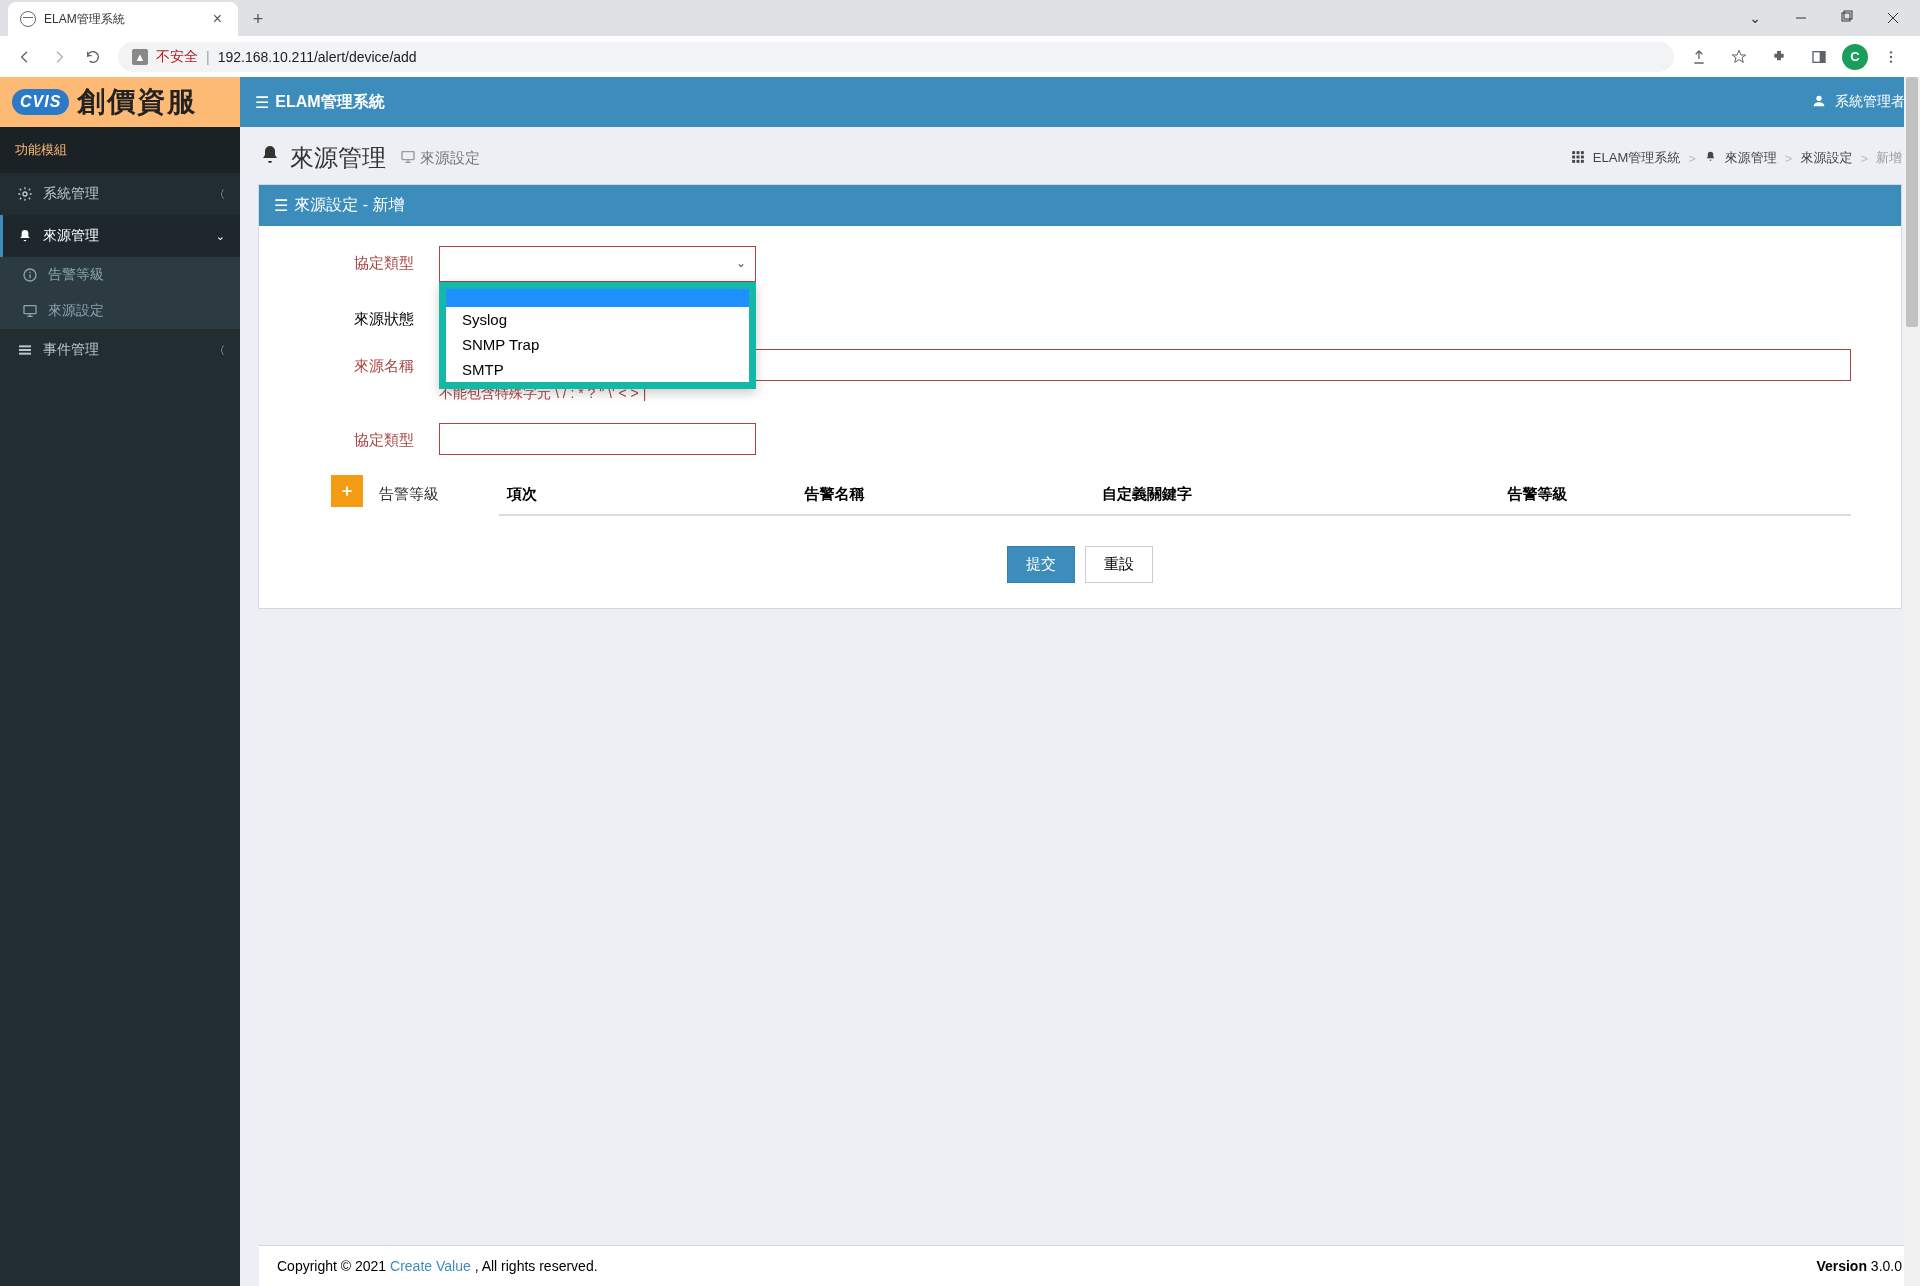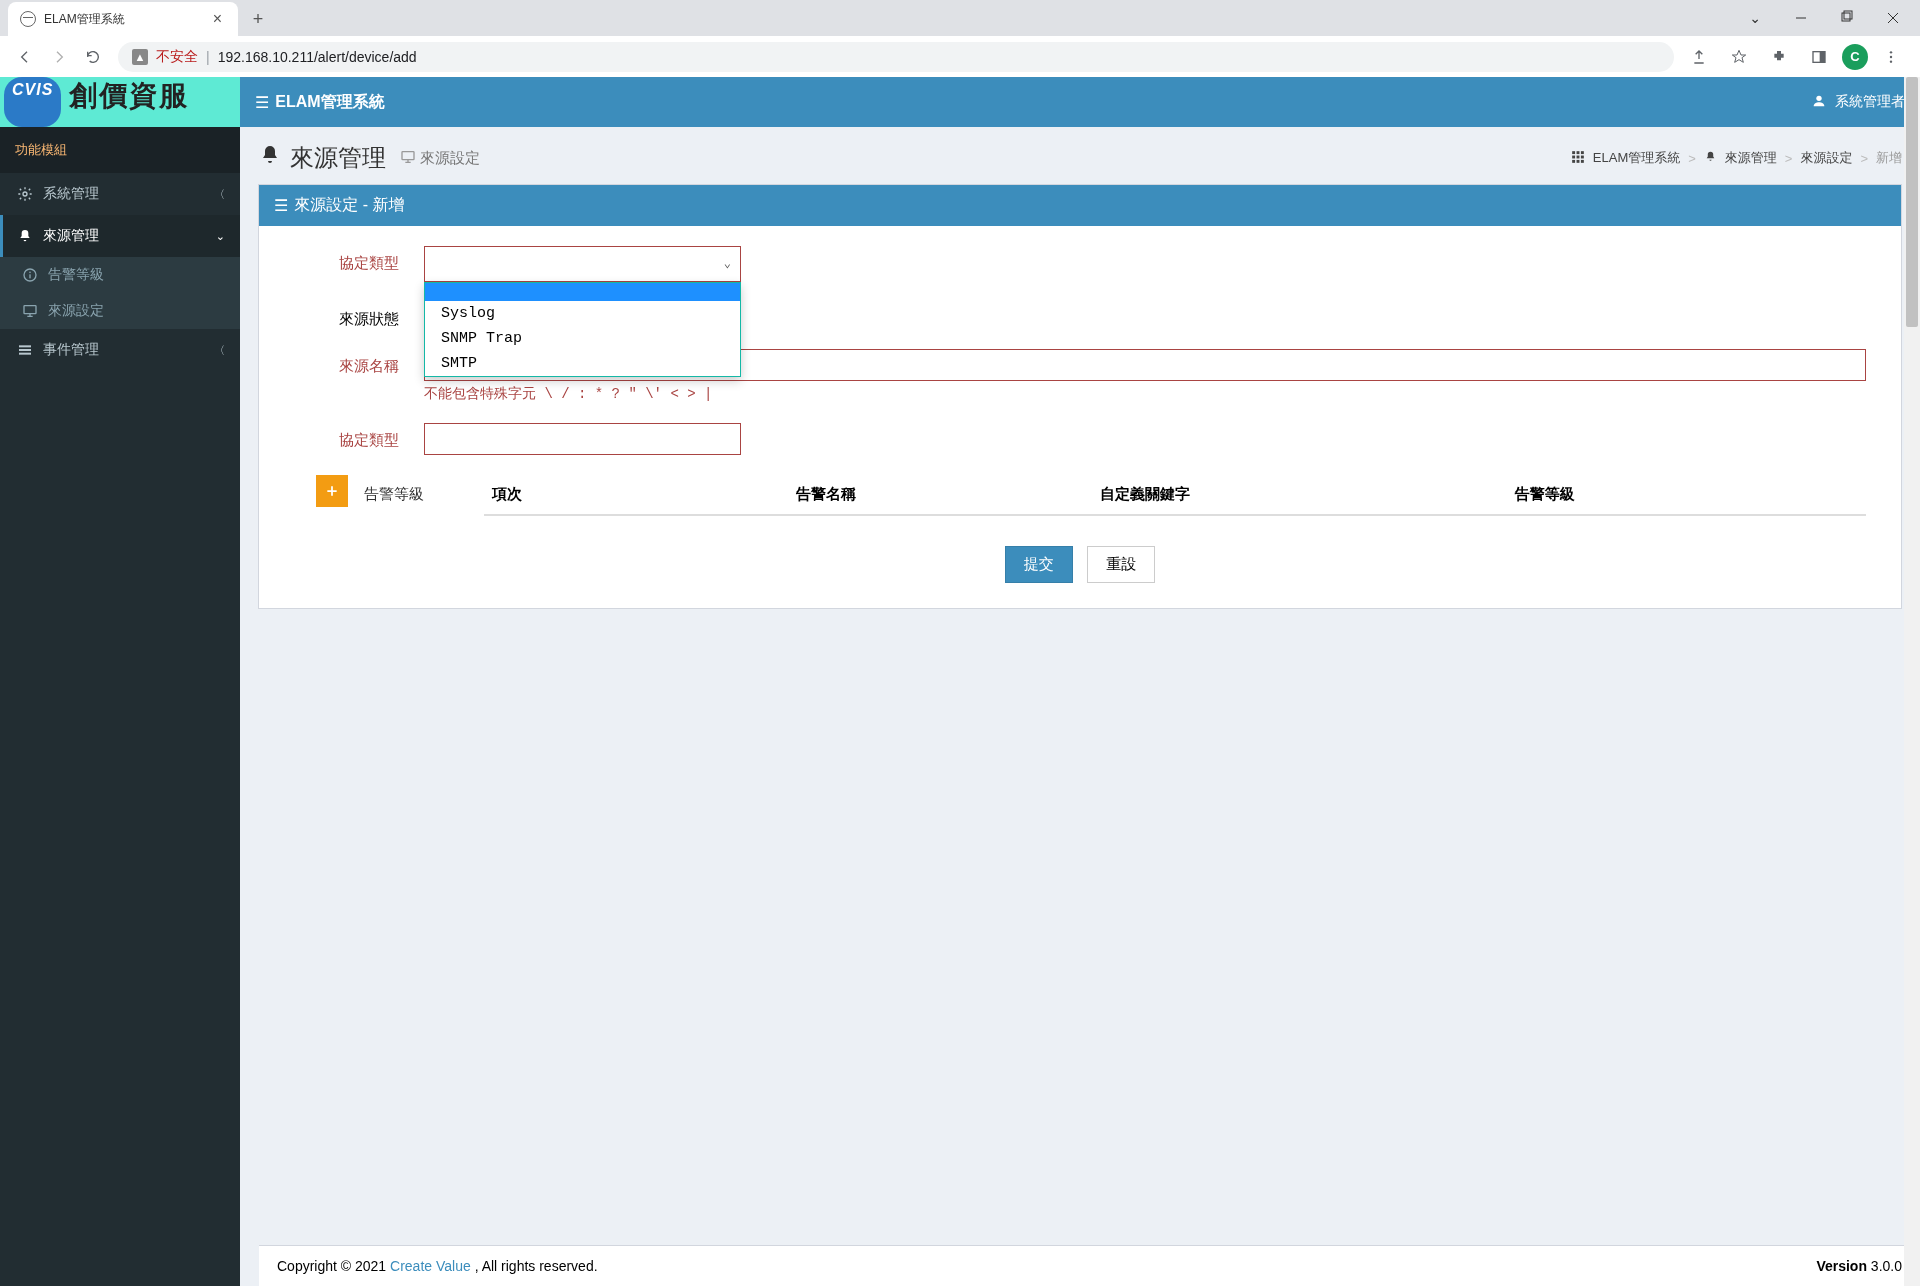--- a/index.html
+++ b/index.html
@@ -25,21 +25,21 @@
 .url-warning { background: #888; color: #fff; width: 16px; height: 16px; display: inline-flex; align-items: center; justify-content: center; font-size: 11px; font-weight: bold; margin-right: 8px; border-radius: 2px; }
 .url-insecure { color: #b91c1c; margin-right: 8px; }
 .url-sep { color: #9aa0a6; margin-right: 8px; }
 .addr-right { display: flex; align-items: center; gap: 6px; margin-right: 4px; }
 .addr-icon { width: 34px; height: 34px; display: flex; align-items: center; justify-content: center; color: #5f6368; cursor: pointer; border-radius: 50%; }
 .profile-badge { width: 26px; height: 26px; border-radius: 50%; background: #1a9e5c; color: #fff; display: flex; align-items: center; justify-content: center; font-size: 13px; font-weight: bold; }
 
 
 .app { display: flex; height: calc(1286px - 77px); }
 .sidebar { width: 240px; background: #222d32; color: #b8c7ce; display: flex; flex-direction: column; }
-.logo-box { height: 50px; background: #5eead4; display: flex; justify-content: flex-start; padding-left: 4px; }
+.logo-box { height: 50px; background: #fdba74; display: flex; align-items: center; justify-content: flex-start; padding-left: 12px; }
 .logo-cvis { background: #2b7ac7; color: #fff; font-weight: bold; font-style: italic; padding: 4px 8px; border-radius: 18px; font-size: 16px; letter-spacing: 1px; }
 .logo-text { font-size: 28px; color: #222; font-weight: bold; margin-left: 8px; letter-spacing: 2px; }
 .side-section-label { padding: 14px 15px; font-size: 13px; color: #fdba74; background: #1a2226; }
 .side-item { display: flex; align-items: center; padding: 12px 15px; cursor: pointer; color: #b8c7ce; }
 .side-item.active { background: #1e282c; color: #fff; border-left: 3px solid #3c8dbc; padding-left: 12px; }
 .side-item .chev { margin-left: auto; font-size: 11px; }
 .side-item .micon { width: 20px; margin-right: 8px; display: inline-flex; justify-content: center; }
 .side-sub-item { display: flex; align-items: center; padding: 9px 15px 9px 20px; font-size: 14px; background: #2c3b41; color: #8aa4af; cursor: pointer; }
 .side-sub-item .micon { width: 20px; margin-right: 8px; display: inline-flex; justify-content: center; }
 
@@ -51,21 +51,21 @@
 
 .content-header { padding: 15px 18px 10px; display: flex; align-items: center; }
 .content-header h1 { font-size: 24px; font-weight: 500; color: #333; display: flex; align-items: center; gap: 8px; }
 .content-header .sub { color: #777; font-size: 15px; font-weight: normal; margin-left: 6px; display: flex; align-items: center; gap: 4px; }
 .breadcrumb { margin-left: auto; font-size: 13px; color: #444; display: flex; align-items: center; gap: 8px; }
 .breadcrumb .sep { color: #bbb; }
 .breadcrumb .last { color: #999; }
 
 .panel { margin: 0 18px 18px; background: #fff; border: 1px solid #d2d6de; display: flex; flex-direction: column; }
 .panel-header { background: #3c8dbc; color: #fff; padding: 10px 15px; font-size: 16px; display: flex; align-items: center; gap: 6px; }
-.panel-body { padding: 20px 35px 25px; position: relative; font-family: Liberation Mono, monospace; }
+.panel-body { padding: 20px 50px 25px; position: relative; }
 
 .form-row { display: flex; align-items: flex-start; margin-bottom: 20px; }
 .form-label { width: 130px; text-align: right; padding-right: 25px; padding-top: 8px; font-size: 15px; }
 .form-label.req { color: #a94442; }
 .form-control-wrap { flex: 1; position: relative; }
 .form-select, .form-input, .form-textarea {
   width: 100%; border: 1px solid #ccc; padding: 7px 10px; font-size: 14px;
   background: #fff; font-family: inherit;
 }
 .form-select { width: 317px; height: 36px; appearance: none; padding-right: 28px; }
@@ -74,21 +74,21 @@
 .req-border { border-color: #a94442 !important; }
 .form-textarea { height: 205px; resize: both; }
 .help-text { color: #a94442; font-size: 14px; margin-top: 4px; }
 
 .source-name-input { width: 100%; }
 .source-addr-input { width: 317px; }
 
 
 .dropdown-list {
   position: absolute; left: 0; top: 36px; width: 317px; background: #fff;
-  border: 1px solid #14b8a6; box-shadow: 0 4px 10px rgba(0,0,0,0.2); z-index: 20;
+  border: 7px solid #14b8a6; box-shadow: 0 4px 10px rgba(0,0,0,0.2); z-index: 20;
 }
 .dropdown-opt { padding: 4px 16px; font-size: 15px; cursor: pointer; }
 .dropdown-opt.highlight { background: #1e90ff; color: #fff; height: 18px; padding: 0 16px; }
 
 
 .alert-level-row { display: flex; align-items: flex-start; }
 .add-btn { width: 32px; height: 32px; background: #f39c12; color: #fff; display: flex; align-items: center; justify-content: center; font-size: 16px; border: none; cursor: pointer; margin-right: 8px; }
 .alert-level-label { text-align: right; padding-right: 0; font-size: 15px; padding-top: 6px; color: #333; }
 .table-wrap { flex: 1; margin-left: 60px; }
 .tbl { width: 100%; border-collapse: collapse; }

